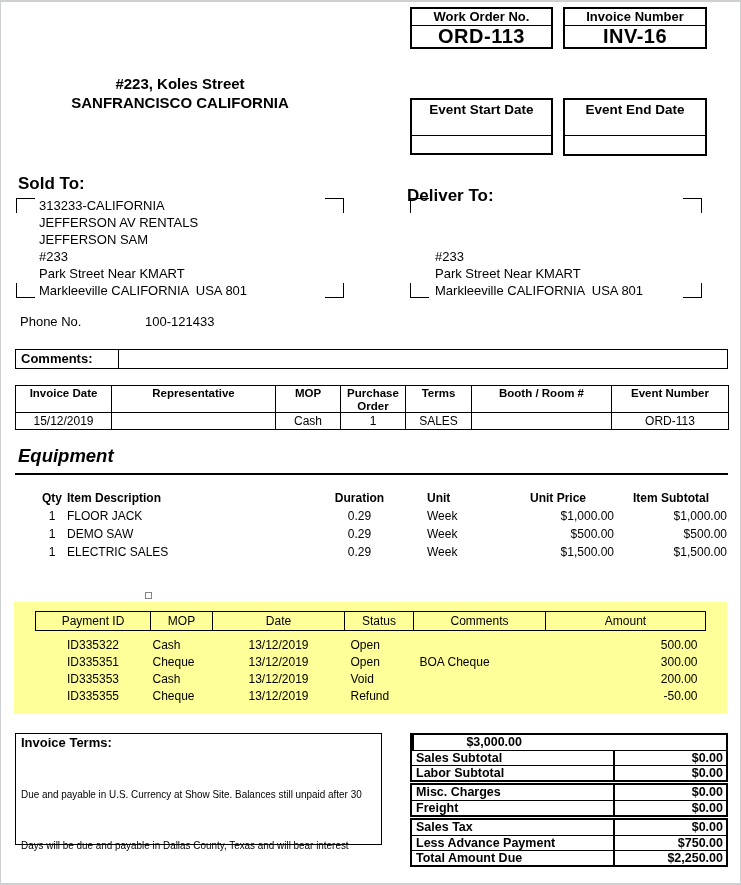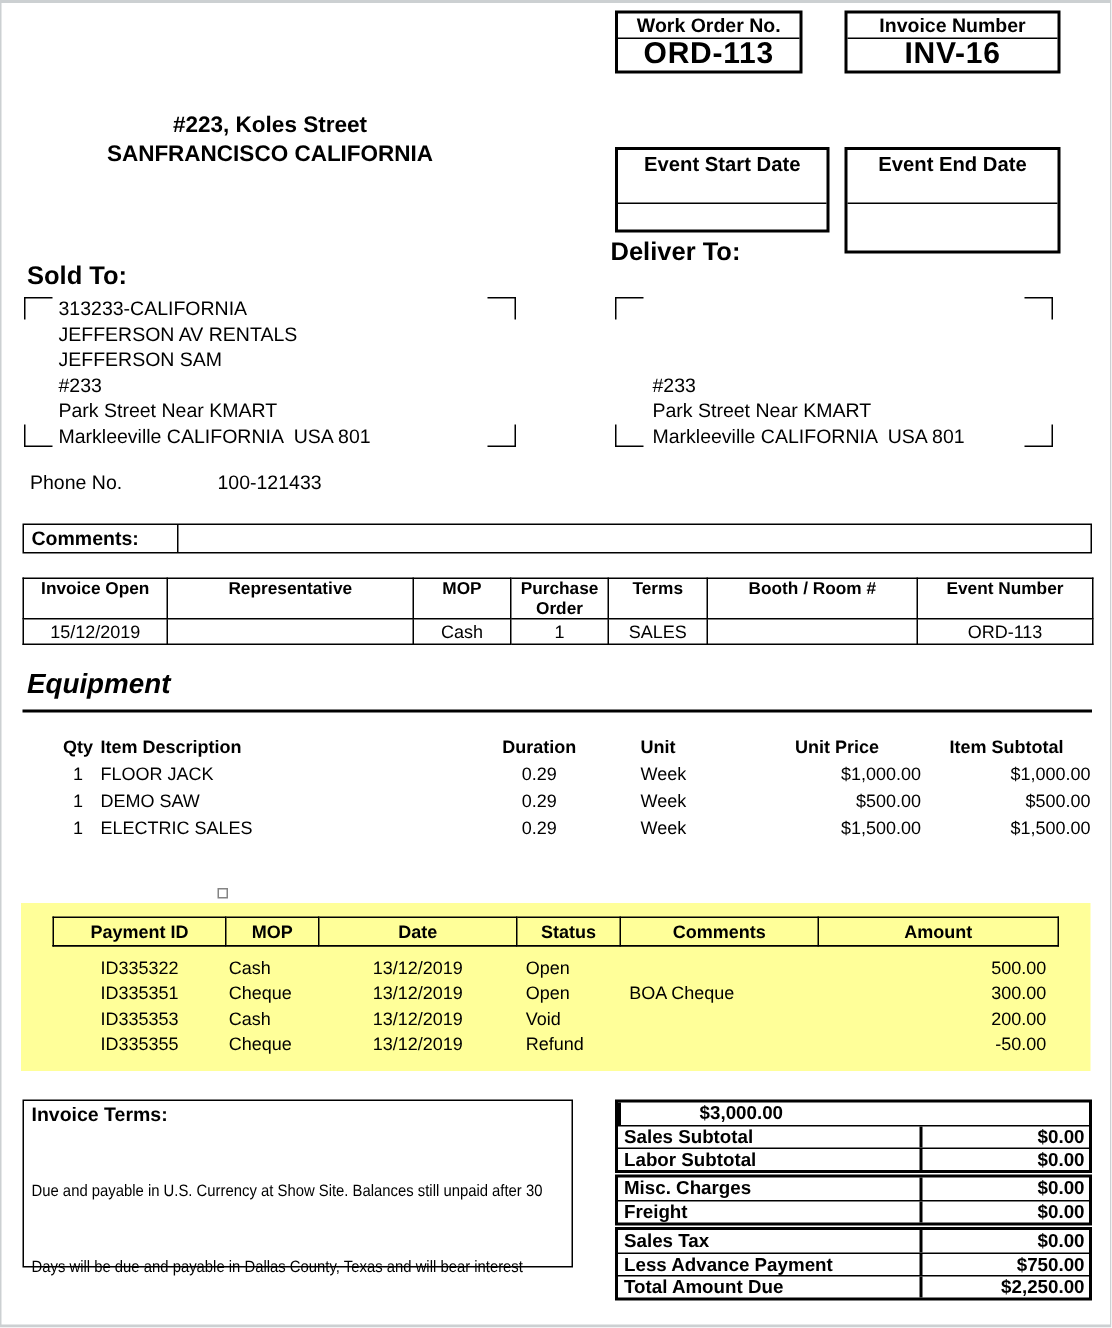--- a/index.html
+++ b/index.html
@@ -56,21 +56,21 @@
   .equip-table th { font-weight:bold; }
   .equip-table th, .equip-table td { font-size:12px; height:18px; padding:0; vertical-align:middle; }
   .al { text-align:left; } .ac { text-align:center; } .ar { text-align:right; }
   .pl30 { padding-left:30px !important; }
   .pr1 { padding-right:1px !important; }
 
   
   .pay-bg { left:13px; top:600px; width:713px; height:112px; background:#ffff99; }
   .handle { left:144px; top:590px; width:7px; height:7px; border:1px solid #848484; background:#fff; }
   .pay-table { left:34px; top:609px; width:670px; }
-  .pay-table th { border:1px solid #000; font-weight:bold; font-size:12px; height:19px; text-align:center; }
+  .pay-table th { border:1px solid #000; font-weight:normal; font-size:12px; height:19px; text-align:center; }
   .pay-table td { font-size:12px; height:17px; vertical-align:bottom; }
   .pay-table tr.first td { padding-top:4px; height:21px; }
   .pl2 { padding-left:2px !important; } .pl6 { padding-left:6px !important; } .pr8 { padding-right:8px !important; }
 
   
   .terms-box { left:14px; top:731px; width:367px; height:112px; border:1px solid #000; background:#fff; }
   .terms-top { padding:1px 5px 0 5px; }
   .terms-title { font-weight:bold; font-size:13px; line-height:16px; }
   .terms-lines { font-size:11px; line-height:17px; white-space:pre; transform:scaleX(0.9); transform-origin:0 0; width:398px; margin-top:1px; }
 
@@ -81,58 +81,58 @@
   .tot-row:first-child { border-top:none; }
   .tot-label { flex:1; font-weight:bold; font-size:12.5px; line-height:14px; padding-left:4px; }
   .tot-value { width:113px; border-left:2px solid #000; font-weight:bold; font-size:12.5px; line-height:14px;
                text-align:right; padding-right:3px; }
 </style>
 </head>
 <body>
 
 <div class="page">
 
-  <div class="id-box" style="left:409px; top:5px; width:125px; height:42px;">
+  <div class="id-box" style="left:409px; top:5px; width:143px; height:42px;">
     <div class="id-label">Work Order No.</div>
     <div class="id-value">ORD-113</div>
   </div>
   <div class="id-box" style="left:562px; top:5px; width:144px; height:42px;">
     <div class="id-label">Invoice Number</div>
     <div class="id-value">INV-16</div>
   </div>
 
   <div class="abs company">
     <div>#223, Koles Street</div>
     <div>SANFRANCISCO CALIFORNIA</div>
   </div>
 
   <div class="evt-box" style="left:409px; top:96px; width:143px; height:57px;">
     <div class="evt-label">Event Start Date</div>
     <div class="evt-value"></div>
   </div>
-  <div class="evt-box" style="left:562px; top:96px; width:144px; height:71px;">
+  <div class="evt-box" style="left:562px; top:96px; width:144px; height:58px;">
     <div class="evt-label">Event End Date</div>
     <div class="evt-value"></div>
   </div>
 
   <div class="abs section-h" style="left:17px; top:172px;">Sold To:</div>
   <div class="brk tl" style="left:15px; top:196px;"></div>
   <div class="brk tr" style="left:324px; top:196px;"></div>
   <div class="brk bl" style="left:15px; top:281px;"></div>
   <div class="brk br" style="left:324px; top:281px;"></div>
   <div class="abs addr" style="left:38px; top:195px;">
     <div>313233-CALIFORNIA</div>
     <div>JEFFERSON AV RENTALS</div>
     <div>JEFFERSON SAM</div>
     <div>#233</div>
     <div>Park Street Near KMART</div>
     <div>Markleeville CALIFORNIA  USA 801</div>
   </div>
 
-  <div class="abs section-h" style="left:406px; top:156px;">Deliver To:</div>
+  <div class="abs section-h" style="left:406px; top:184px;">Deliver To:</div>
   <div class="brk tl" style="left:409px; top:196px;"></div>
   <div class="brk tr" style="left:682px; top:196px;"></div>
   <div class="brk bl" style="left:409px; top:281px;"></div>
   <div class="brk br" style="left:682px; top:281px;"></div>
   <div class="abs addr" style="left:434px; top:246px;">
     <div>#233</div>
     <div>Park Street Near KMART</div>
     <div>Markleeville CALIFORNIA  USA 801</div>
   </div>
 
@@ -149,21 +149,21 @@
         <col style="width:96px">
         <col style="width:164px">
         <col style="width:65px">
         <col style="width:65px">
         <col style="width:66px">
         <col style="width:140px">
         <col style="width:117px">
       </colgroup>
     <thead>
       <tr>
-        <th>Invoice Open</th>
+        <th>Invoice Date</th>
         <th>Representative</th>
         <th>MOP</th>
         <th>Purchase Order</th>
         <th>Terms</th>
         <th>Booth / Room #</th>
         <th>Event Number</th>
       </tr>
     </thead>
     <tbody>
       <tr>

